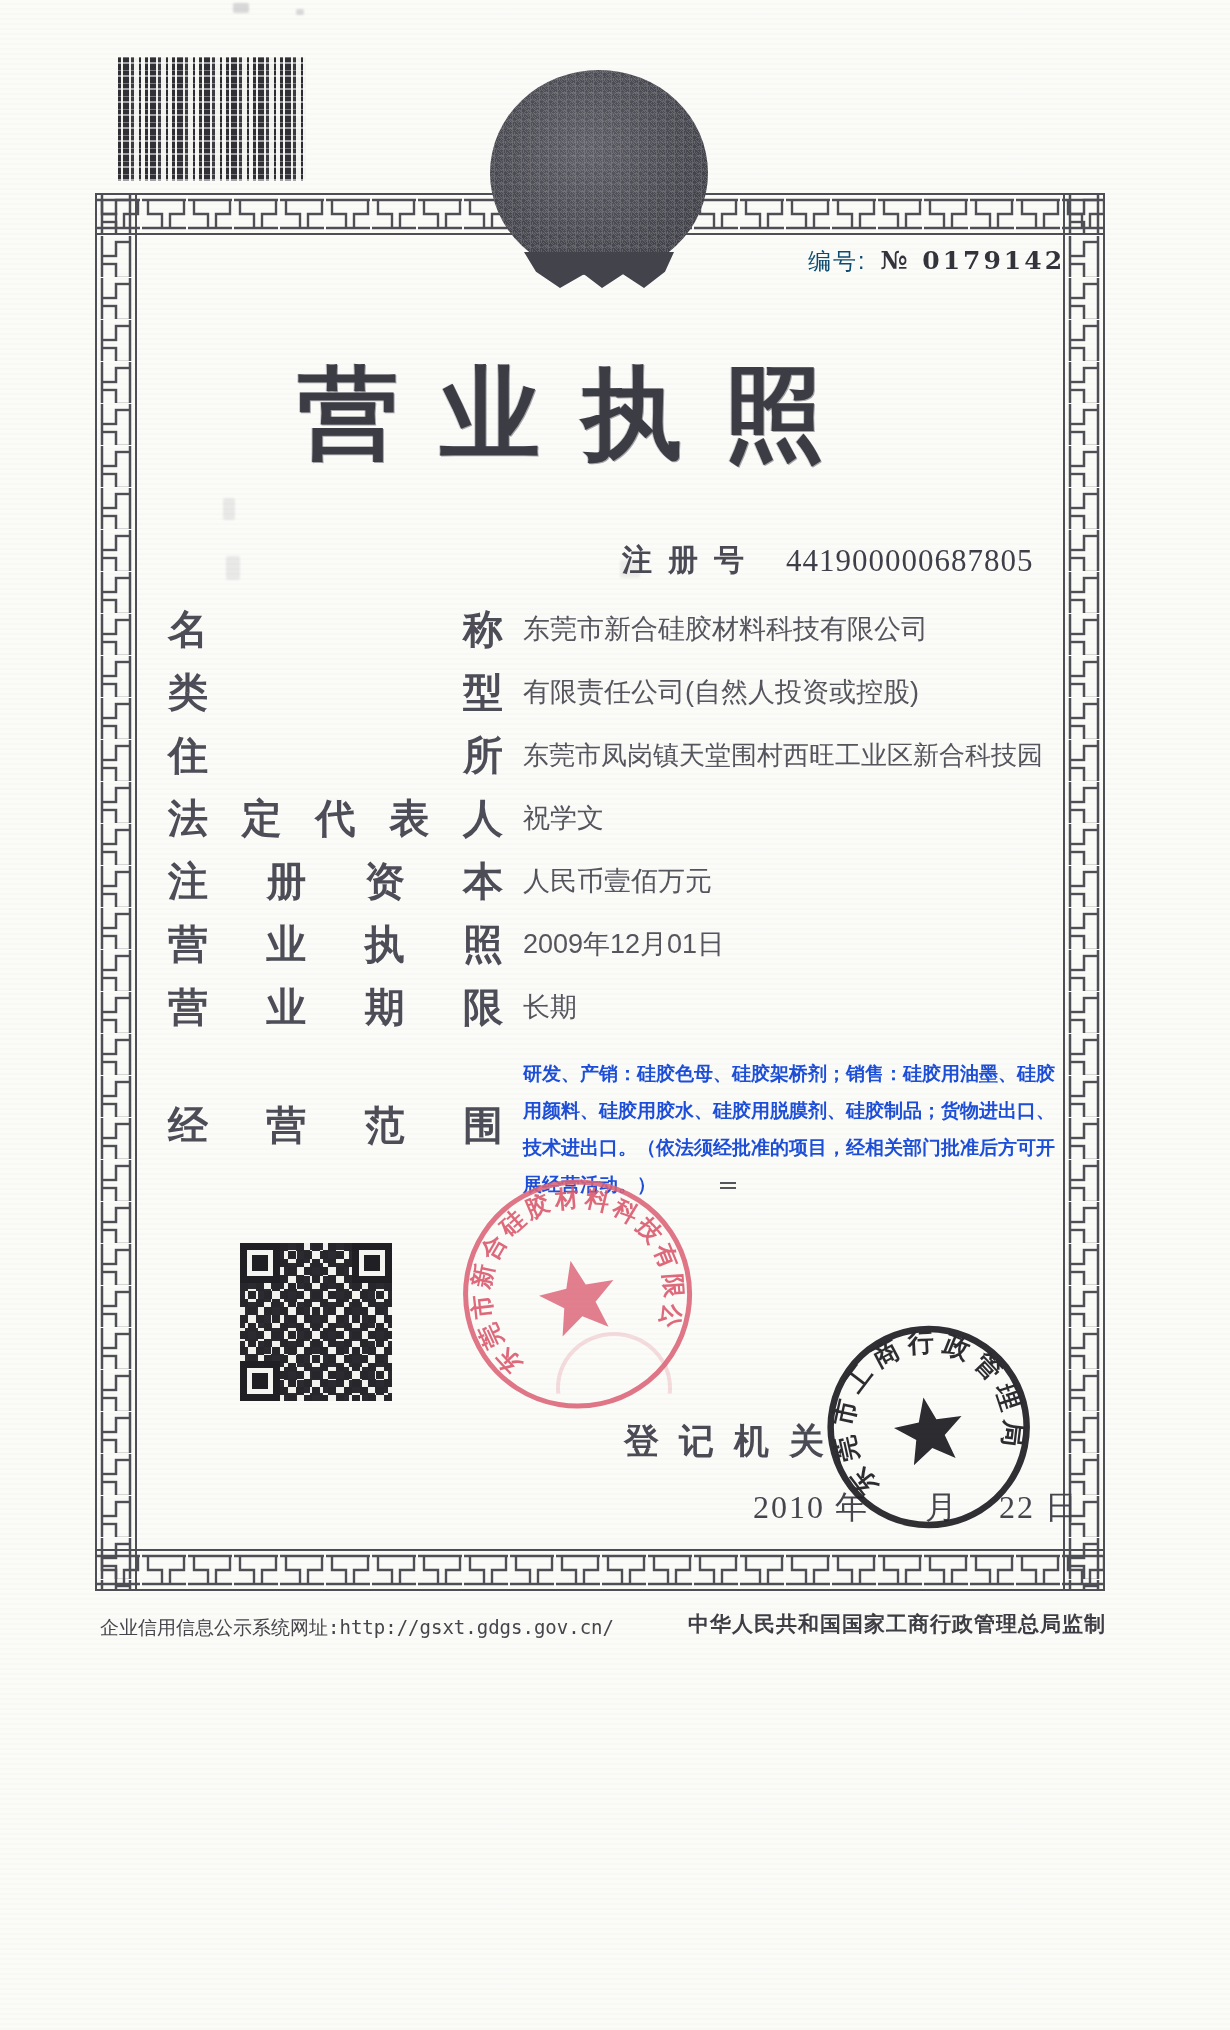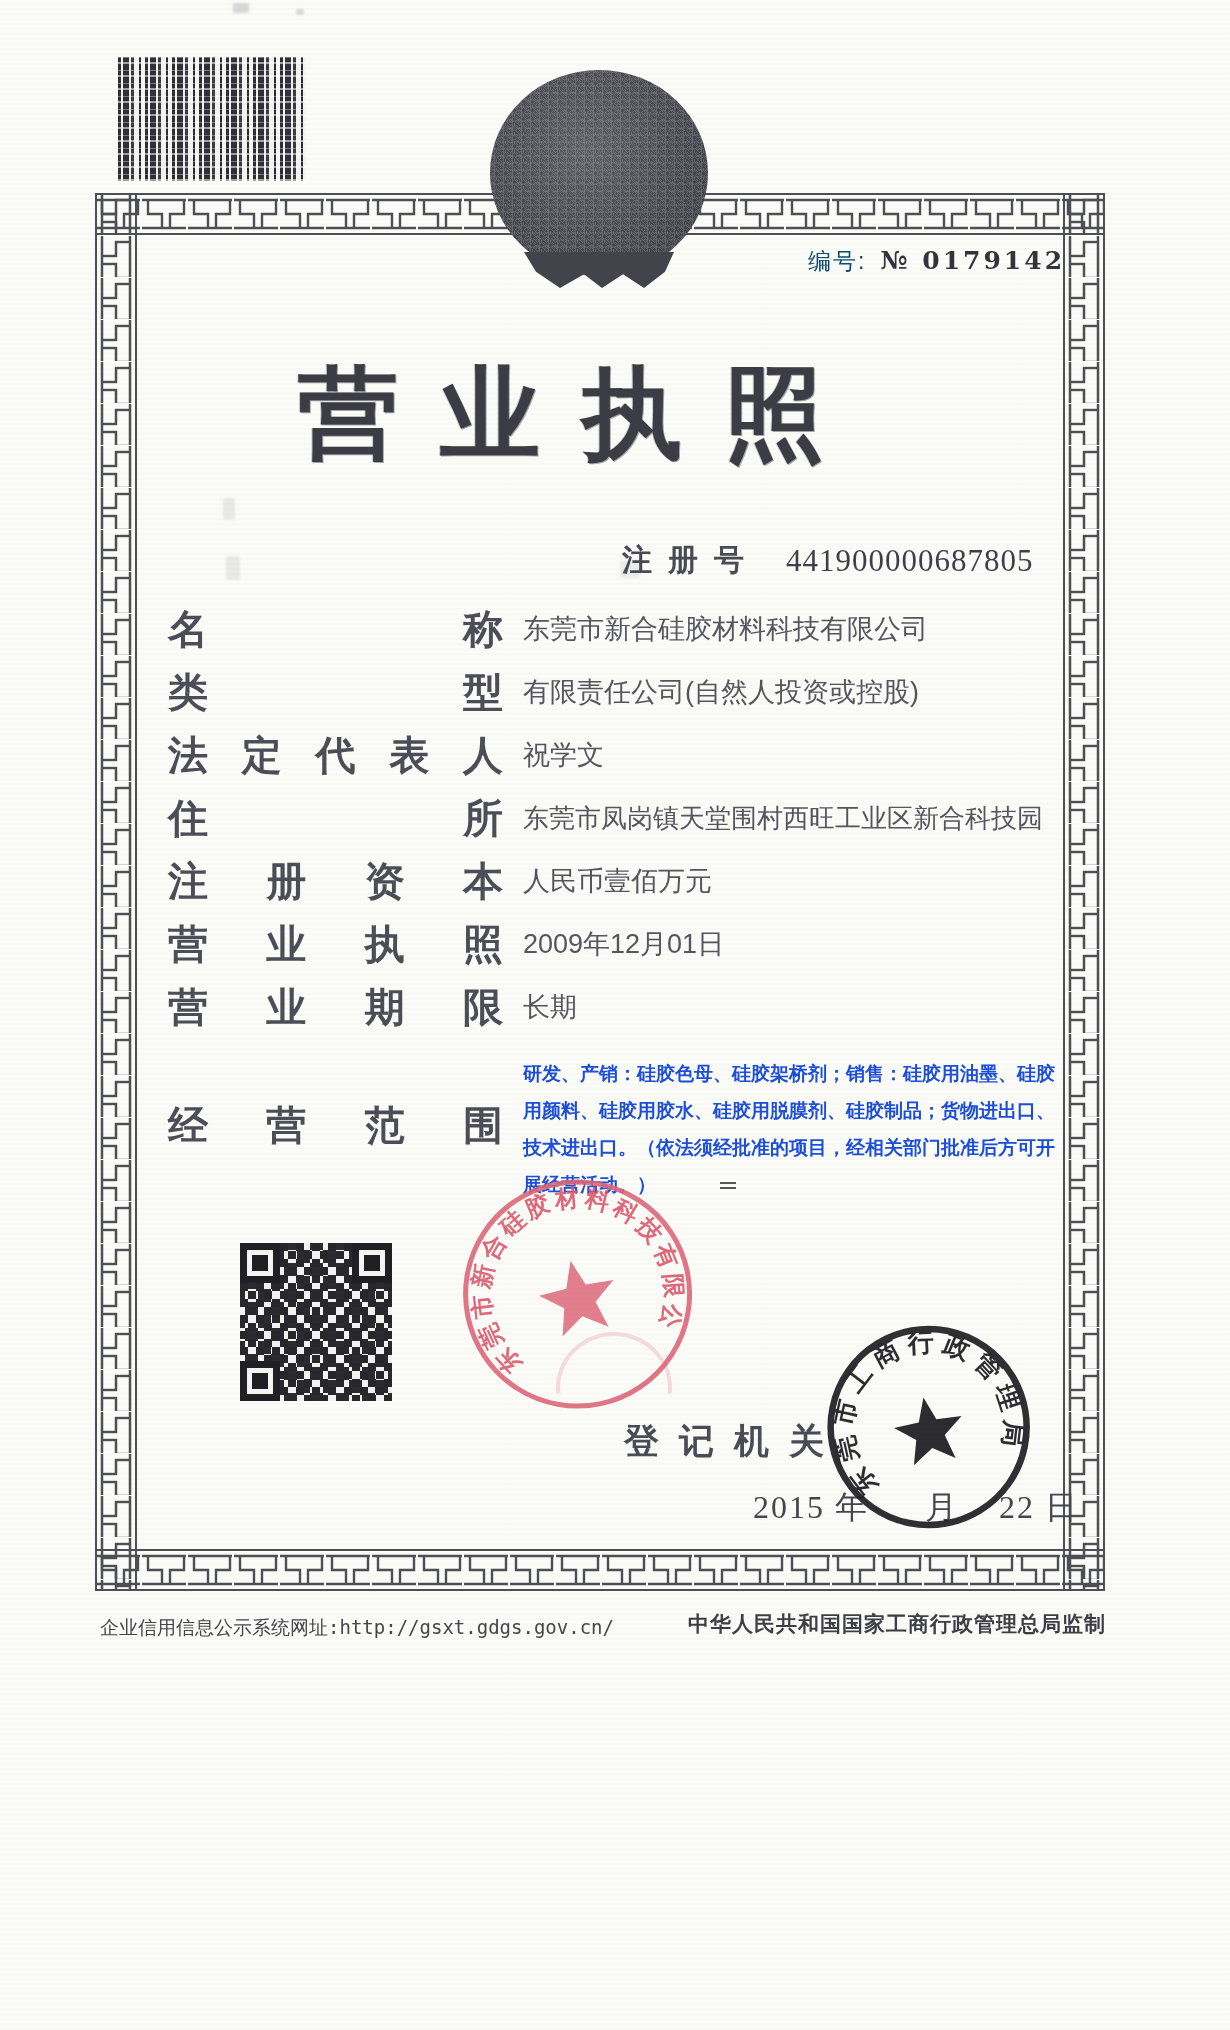--- a/index.html
+++ b/index.html
@@ -186,27 +186,27 @@
 
   <div class="abs fields">
     <div class="row">
       <div class="flabel">名称</div>
       <div class="fvalue">东莞市新合硅胶材料科技有限公司</div>
     </div>
     <div class="row">
       <div class="flabel">类型</div>
       <div class="fvalue">有限责任公司(自然人投资或控股)</div>
     </div>
-    <div class="row">
-      <div class="flabel">法定代表人</div>
-      <div class="fvalue">祝学文</div>
-    </div>
     <div class="row addr">
       <div class="flabel">住所</div>
       <div class="fvalue">东莞市凤岗镇天堂围村西旺工业区新合科技园</div>
+    </div>
+    <div class="row">
+      <div class="flabel">法定代表人</div>
+      <div class="fvalue">祝学文</div>
     </div>
     <div class="row">
       <div class="flabel">注册资本</div>
       <div class="fvalue">人民币壹佰万元</div>
     </div>
     <div class="row">
       <div class="flabel">营业执照</div>
       <div class="fvalue">2009年12月01日</div>
     </div>
     <div class="row">
@@ -237,21 +237,21 @@
       <polygon points="0,-40 9.9,-13.6 38,-12.4 16,5.2 23.5,32.4 0,16.8 -23.5,32.4 -16,5.2 -38,-12.4 -9.9,-13.6" transform="translate(126,132)" fill="#d9556a" opacity=".85"></polygon>
       <text class="seal-text" font-size="24" letter-spacing="4" fill="#d9556a">
         <textPath href="#redArc">东莞市新合硅胶材料科技有限公司</textPath>
       </text>
     </svg>
   </div>
 
   <div class="abs registrar">登记机关</div>
 
   <div class="abs issue-date">
-    <span class="y">2015 年</span>
+    <span class="y">2010 年</span>
     <span class="m">月</span>
     <span class="d">22 日</span>
   </div>
 
   <div class="abs authority-seal">
     <svg width="222" height="222">
       <defs>
           <path id="blkArc" d="M52.8 159.9 A76 76 0 1 1 169.2 159.9" fill="none"></path>
         </defs>
       <circle cx="111" cy="111" r="98" fill="none" stroke="#202026" stroke-width="6.5"></circle>

